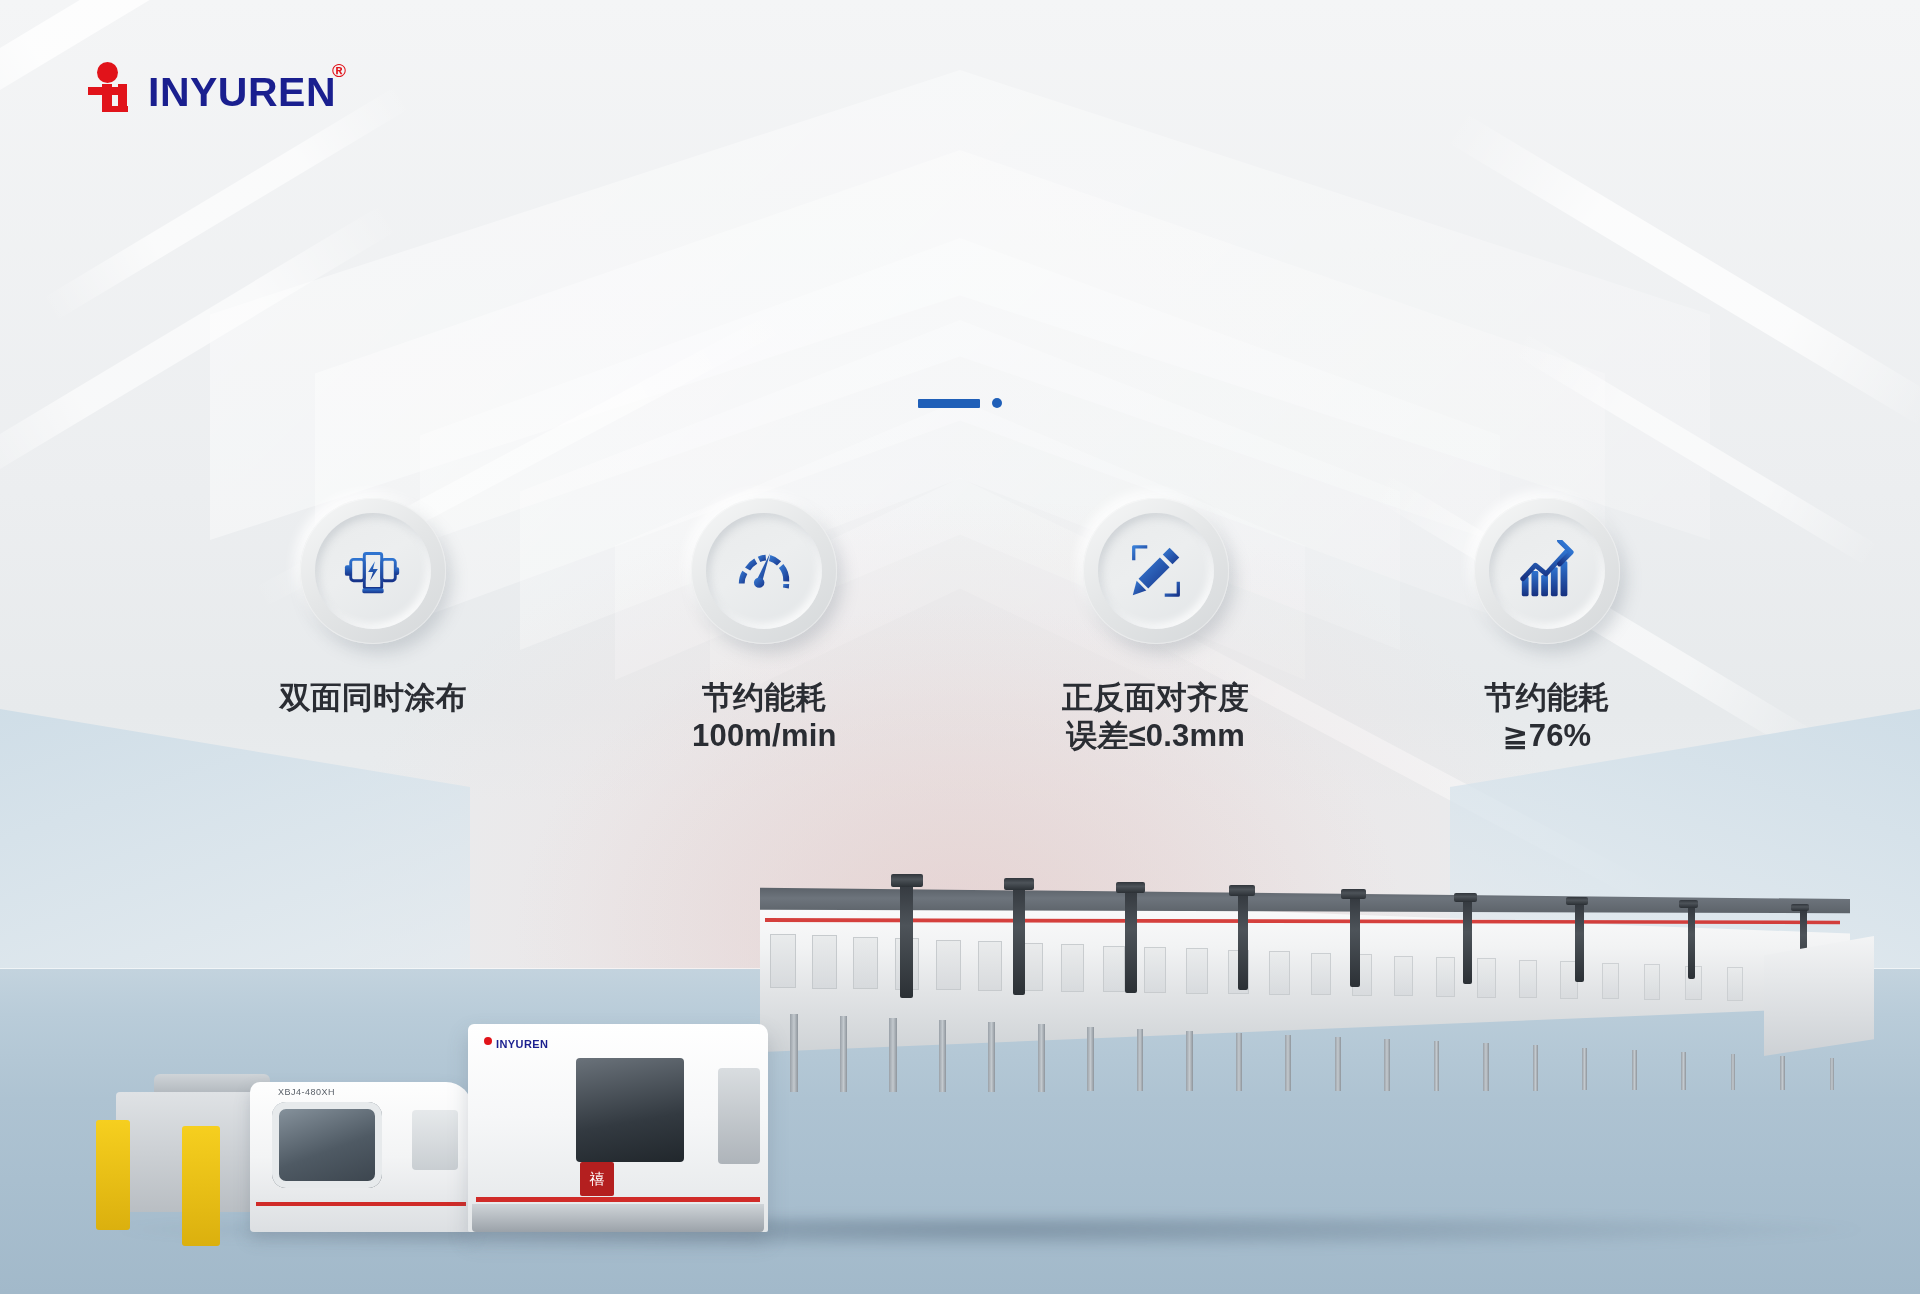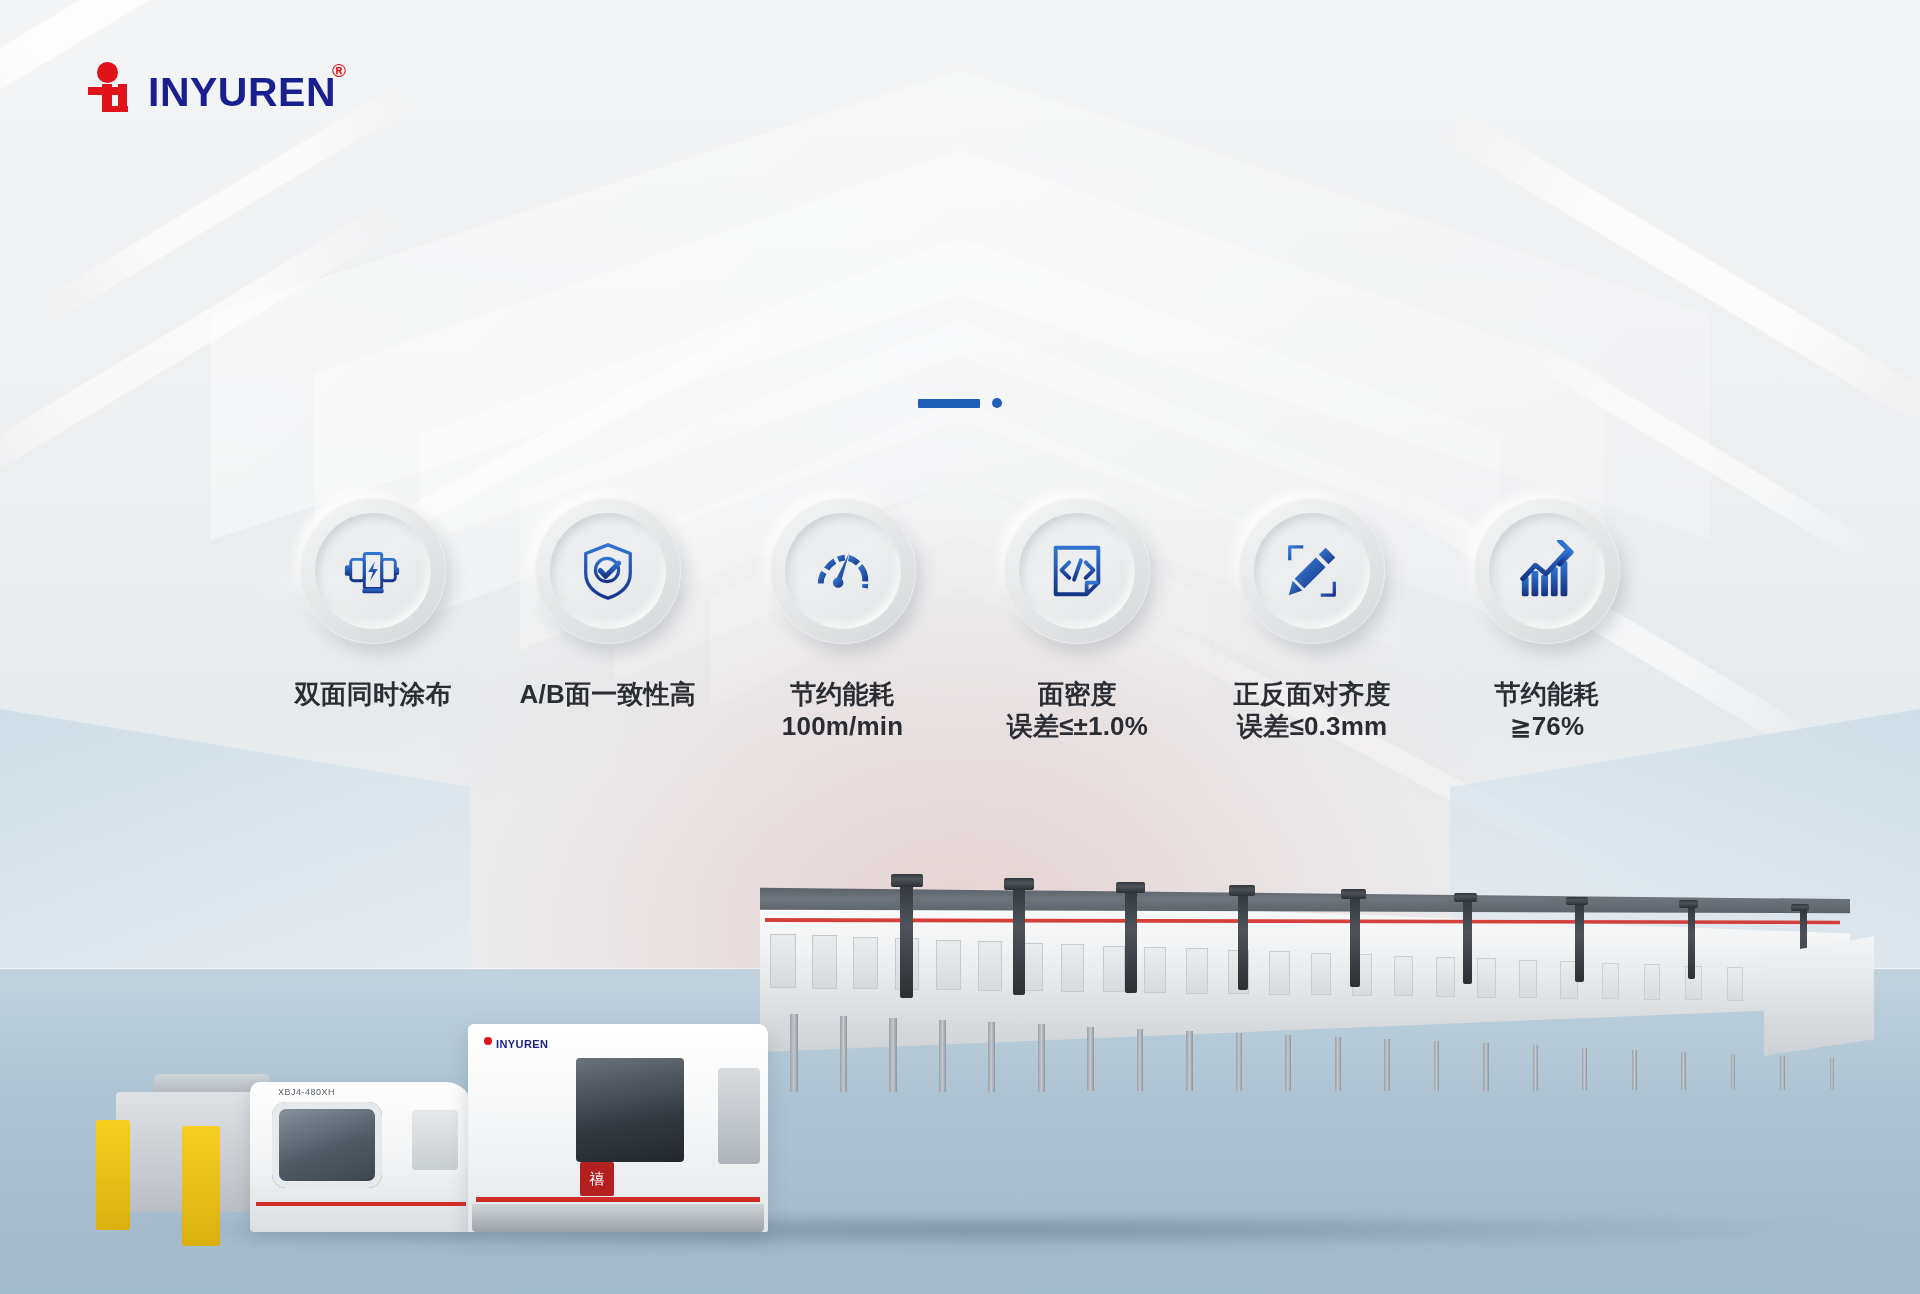--- a/index.html
+++ b/index.html
@@ -159,21 +159,21 @@
     border-radius:50%;
     background:linear-gradient(150deg,#e9ebec 0%,#eceeef 45%,#e2e5e7 100%);
     box-shadow:
       inset 3px 4px 8px rgba(140,150,160,.30),
       inset -3px -4px 8px rgba(255,255,255,.95);
   }
   .badge svg { position:relative; z-index:2; width:62px; height:62px; }
 
   .flabel {
     margin-top:35px; text-align:center;
-    font-size:26px; font-weight:bold; line-height:1.22;
+    font-size:31px; font-weight:bold; line-height:1.22;
     color:#2a2d33; letter-spacing:.2px;
     white-space:pre-line;
     font-family:"Liberation Sans","DejaVu Sans",sans-serif;
   }
 
   
   .machine { position:absolute; left:0; right:0; bottom:0; height:430px; }
 
   
   .tunnel {
@@ -365,36 +365,20 @@
           </g>
           <rect x="3" y="26" width="7" height="11" rx="2" fill="url(#g1)"></rect>
           <rect x="54" y="28" width="5" height="8" rx="2" fill="url(#g1)"></rect>
           <rect x="21" y="50" width="22" height="5" rx="1.5" fill="url(#g1)"></rect>
           <path d="M34 22 L27 33 h5 l-3 9 8-12 h-5 z" fill="url(#g1)"></path>
         </svg>
       </div>
       <div class="flabel">双面同时涂布</div>
     </div>
 
-    <div class="feature">
-      <div class="badge">
-        <svg viewBox="0 0 64 64">
-          <defs>
-              <linearGradient id="g2" x1="0" y1="0" x2="0" y2="1">
-            <stop offset="0" stop-color="#2f74d0"></stop>
-                <stop offset="1" stop-color="#17348a"></stop>
-              </linearGradient>
-            </defs>
-          <path d="M32 5 L55 14 v20 c0 14-11 22-23 26 C20 56 9 48 9 34 V14 Z" fill="none" stroke="url(#g2)" stroke-width="3.4" stroke-linejoin="round"></path>
-          <circle cx="31" cy="31" r="12" fill="none" stroke="url(#g2)" stroke-width="3.2"></circle>
-          <path d="M24 31.5 L29.5 37.5 L43 24" fill="none" stroke="url(#g2)" stroke-width="5.2" stroke-linecap="round" stroke-linejoin="round"></path>
-        </svg>
-      </div>
-      <div class="flabel">A/B面一致性高</div>
-    </div>
 
     <div class="feature">
       <div class="badge">
         <svg viewBox="0 0 64 64">
           <defs>
               <linearGradient id="g3" x1="0" y1="0" x2="1" y2="1">
             <stop offset="0" stop-color="#3a80d8"></stop>
                 <stop offset="1" stop-color="#17348a"></stop>
               </linearGradient>
             </defs>
@@ -407,39 +391,20 @@
             <path d="M58 45.5 l-6.1-.1 a20 20 0 0 1 -.3 3.6 l6 1 Z"></path>
             <path d="M38.2 13.8 L25.5 39.1 l4.8 3.2 z"></path>
             <circle cx="27" cy="44" r="5.4"></circle>
           </g>
         </svg>
       </div>
       <div class="flabel">节约能耗
 100m/min</div>
     </div>
 
-    <div class="feature">
-      <div class="badge">
-        <svg viewBox="0 0 64 64">
-          <defs>
-              <linearGradient id="g4" x1="0" y1="0" x2="0" y2="1">
-            <stop offset="0" stop-color="#2f74d0"></stop>
-                <stop offset="1" stop-color="#17348a"></stop>
-              </linearGradient>
-            </defs>
-          <path d="M10 8 h44 v36 l-12 12 H10 Z" fill="none" stroke="url(#g4)" stroke-width="4" stroke-linejoin="round"></path>
-          <path d="M54 44 h-12 v12" fill="none" stroke="url(#g4)" stroke-width="4" stroke-linejoin="round"></path>
-          <path d="M24 23 L16 31 L24 39" fill="none" stroke="url(#g4)" stroke-width="4" stroke-linecap="round" stroke-linejoin="round"></path>
-          <path d="M41 23 L49 31 L41 39" fill="none" stroke="url(#g4)" stroke-width="4" stroke-linecap="round" stroke-linejoin="round"></path>
-          <path d="M36 21 L29 41" fill="none" stroke="url(#g4)" stroke-width="4" stroke-linecap="round"></path>
-        </svg>
-      </div>
-      <div class="flabel">面密度
-误差≤±1.0%</div>
-    </div>
 
     <div class="feature">
       <div class="badge">
         <svg viewBox="0 0 64 64">
           <defs>
               <linearGradient id="g5" x1="0" y1="0" x2="1" y2="1">
             <stop offset="0" stop-color="#3a80d8"></stop>
                 <stop offset="1" stop-color="#17348a"></stop>
               </linearGradient>
             </defs>

